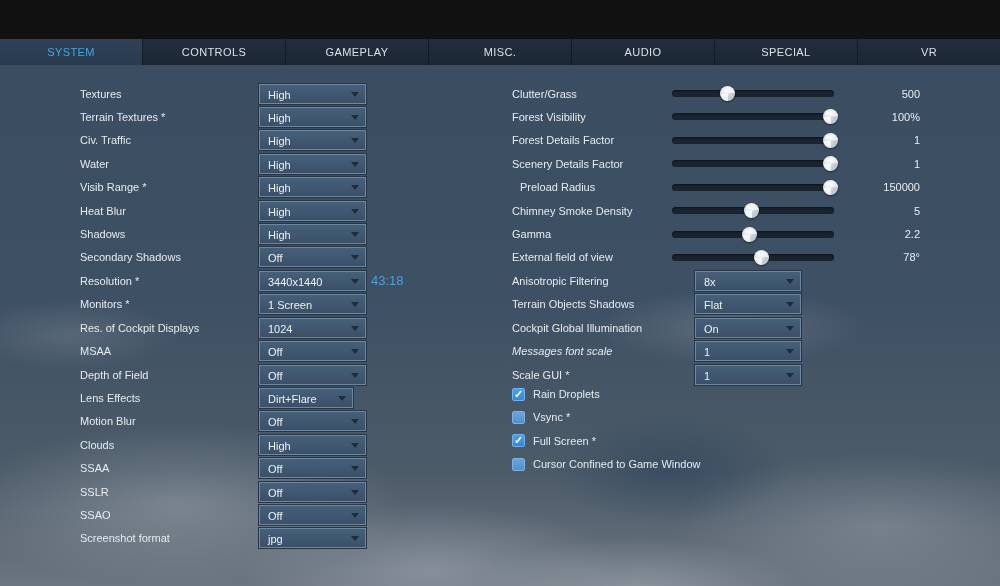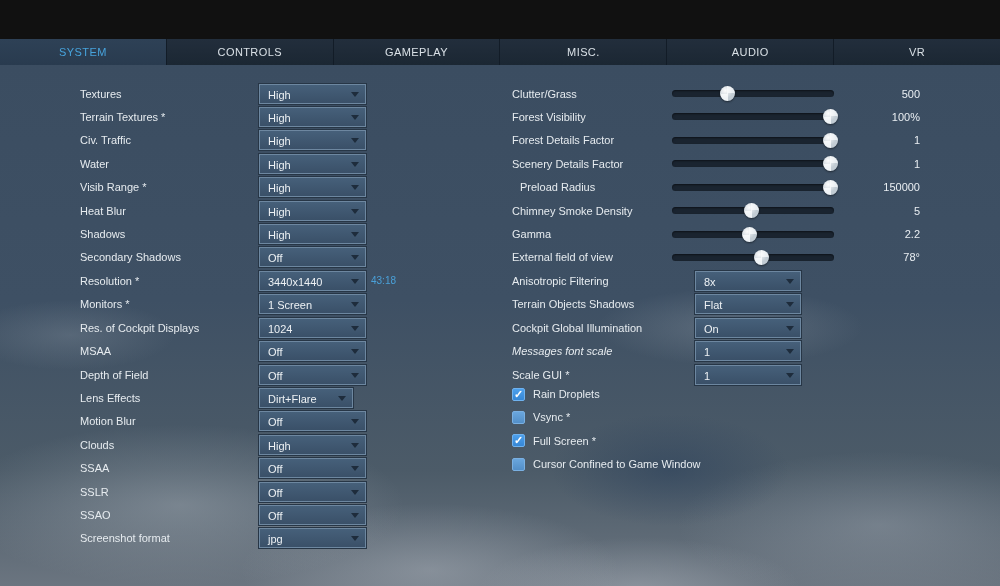--- a/index.html
+++ b/index.html
@@ -77,21 +77,21 @@
     position:absolute; left:8px; top:1px; height:18px; line-height:18px;
     font-size:11px; color:#edf1f4; white-space:nowrap;
   }
   .dd-arrow{
     position:absolute; right:6px; top:7px; width:0; height:0;
     border-left:4px solid transparent; border-right:4px solid transparent;
     border-top:5px solid #1e2c3c;
   }
   .note{
     position:absolute; height:18px; line-height:18px;
-    font-size:10px; color:#4aa0d8; white-space:nowrap;
+    font-size:13px; color:#4aa0d8; white-space:nowrap;
   }
   .slider-track{
     position:absolute; width:162px; height:7px; border-radius:4px;
     background:#1a2430; box-shadow:inset 0 1px 2px rgba(0,0,0,.5);
     cursor:pointer;
   }
   .slider-thumb{
     position:absolute; top:-4px; width:15px; height:15px; border-radius:50%;
     background:
       radial-gradient(circle at 35% 30%, rgba(255,255,255,.95), rgba(255,255,255,0) 55%),
@@ -123,20 +123,21 @@
 </head>
 <body>
 
 <div class="screen">
   <div class="tabbar" id="tabbar">
       <div class="tab active">SYSTEM</div>
       <div class="tab">CONTROLS</div>
       <div class="tab">GAMEPLAY</div>
       <div class="tab">MISC.</div>
       <div class="tab">AUDIO</div>
+      <div class="tab">SPECIAL</div>
       <div class="tab">VR</div>
     </div>
   <div class="content" id="content">
       <div class="lbl" style="left: 80px; top: 19.5px;">Textures</div>
       <div class="dd" style="left: 259px; top: 18.5px; width: 107px;">
         <span class="dd-val">High</span>
         <span class="dd-arrow"></span>
       </div>
       <div class="lbl" style="left: 80px; top: 42.92px;">Terrain Textures *</div>
       <div class="dd" style="left: 259px; top: 41.92px; width: 107px;">

